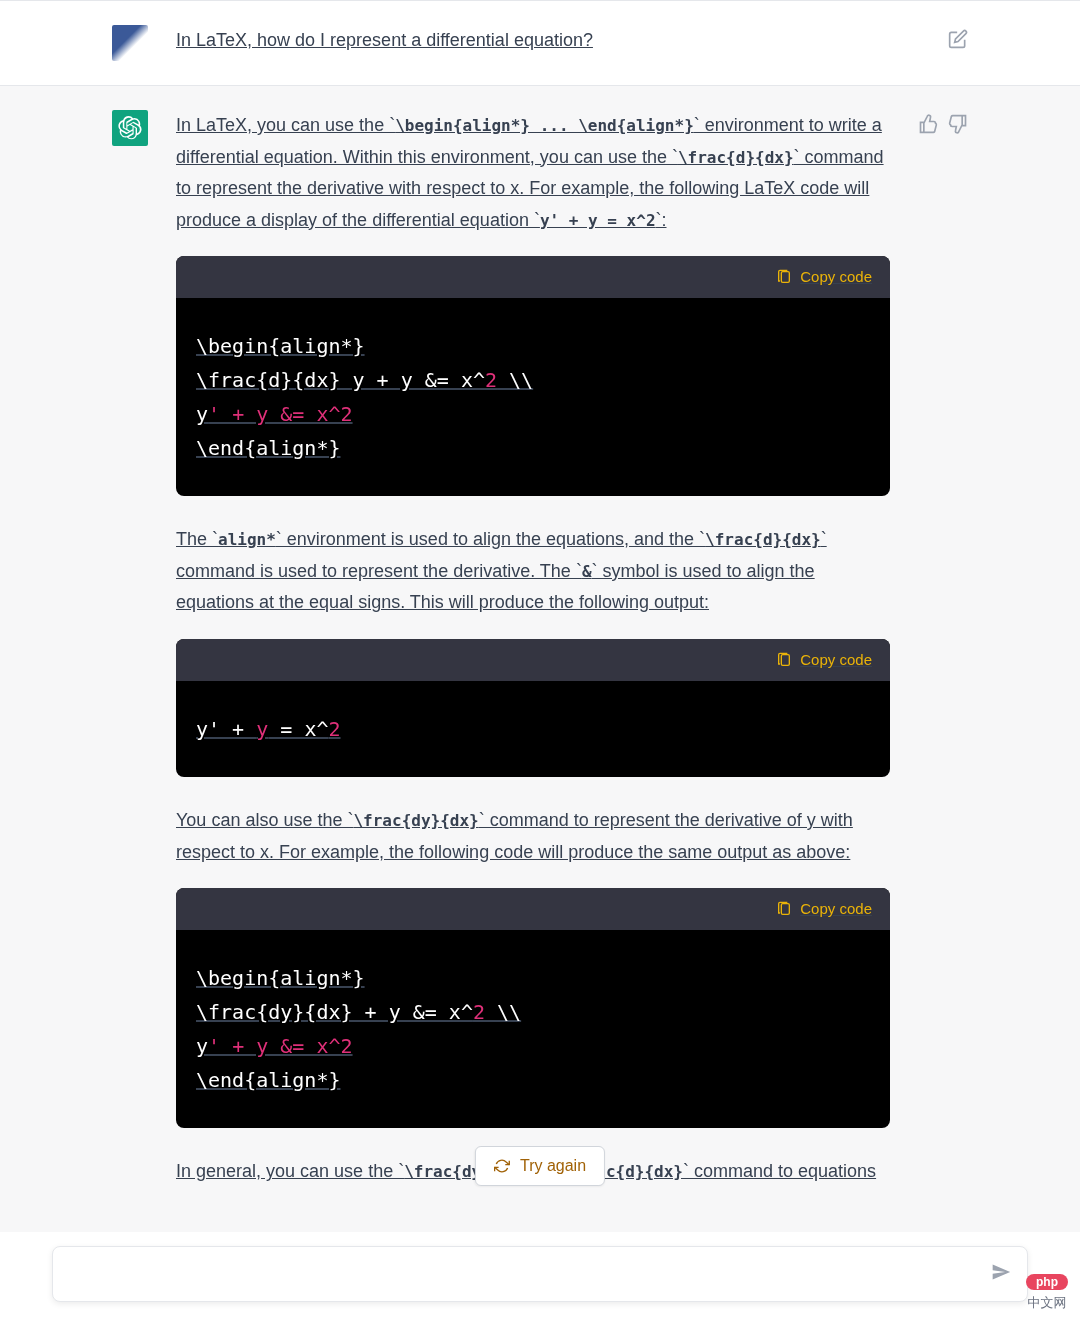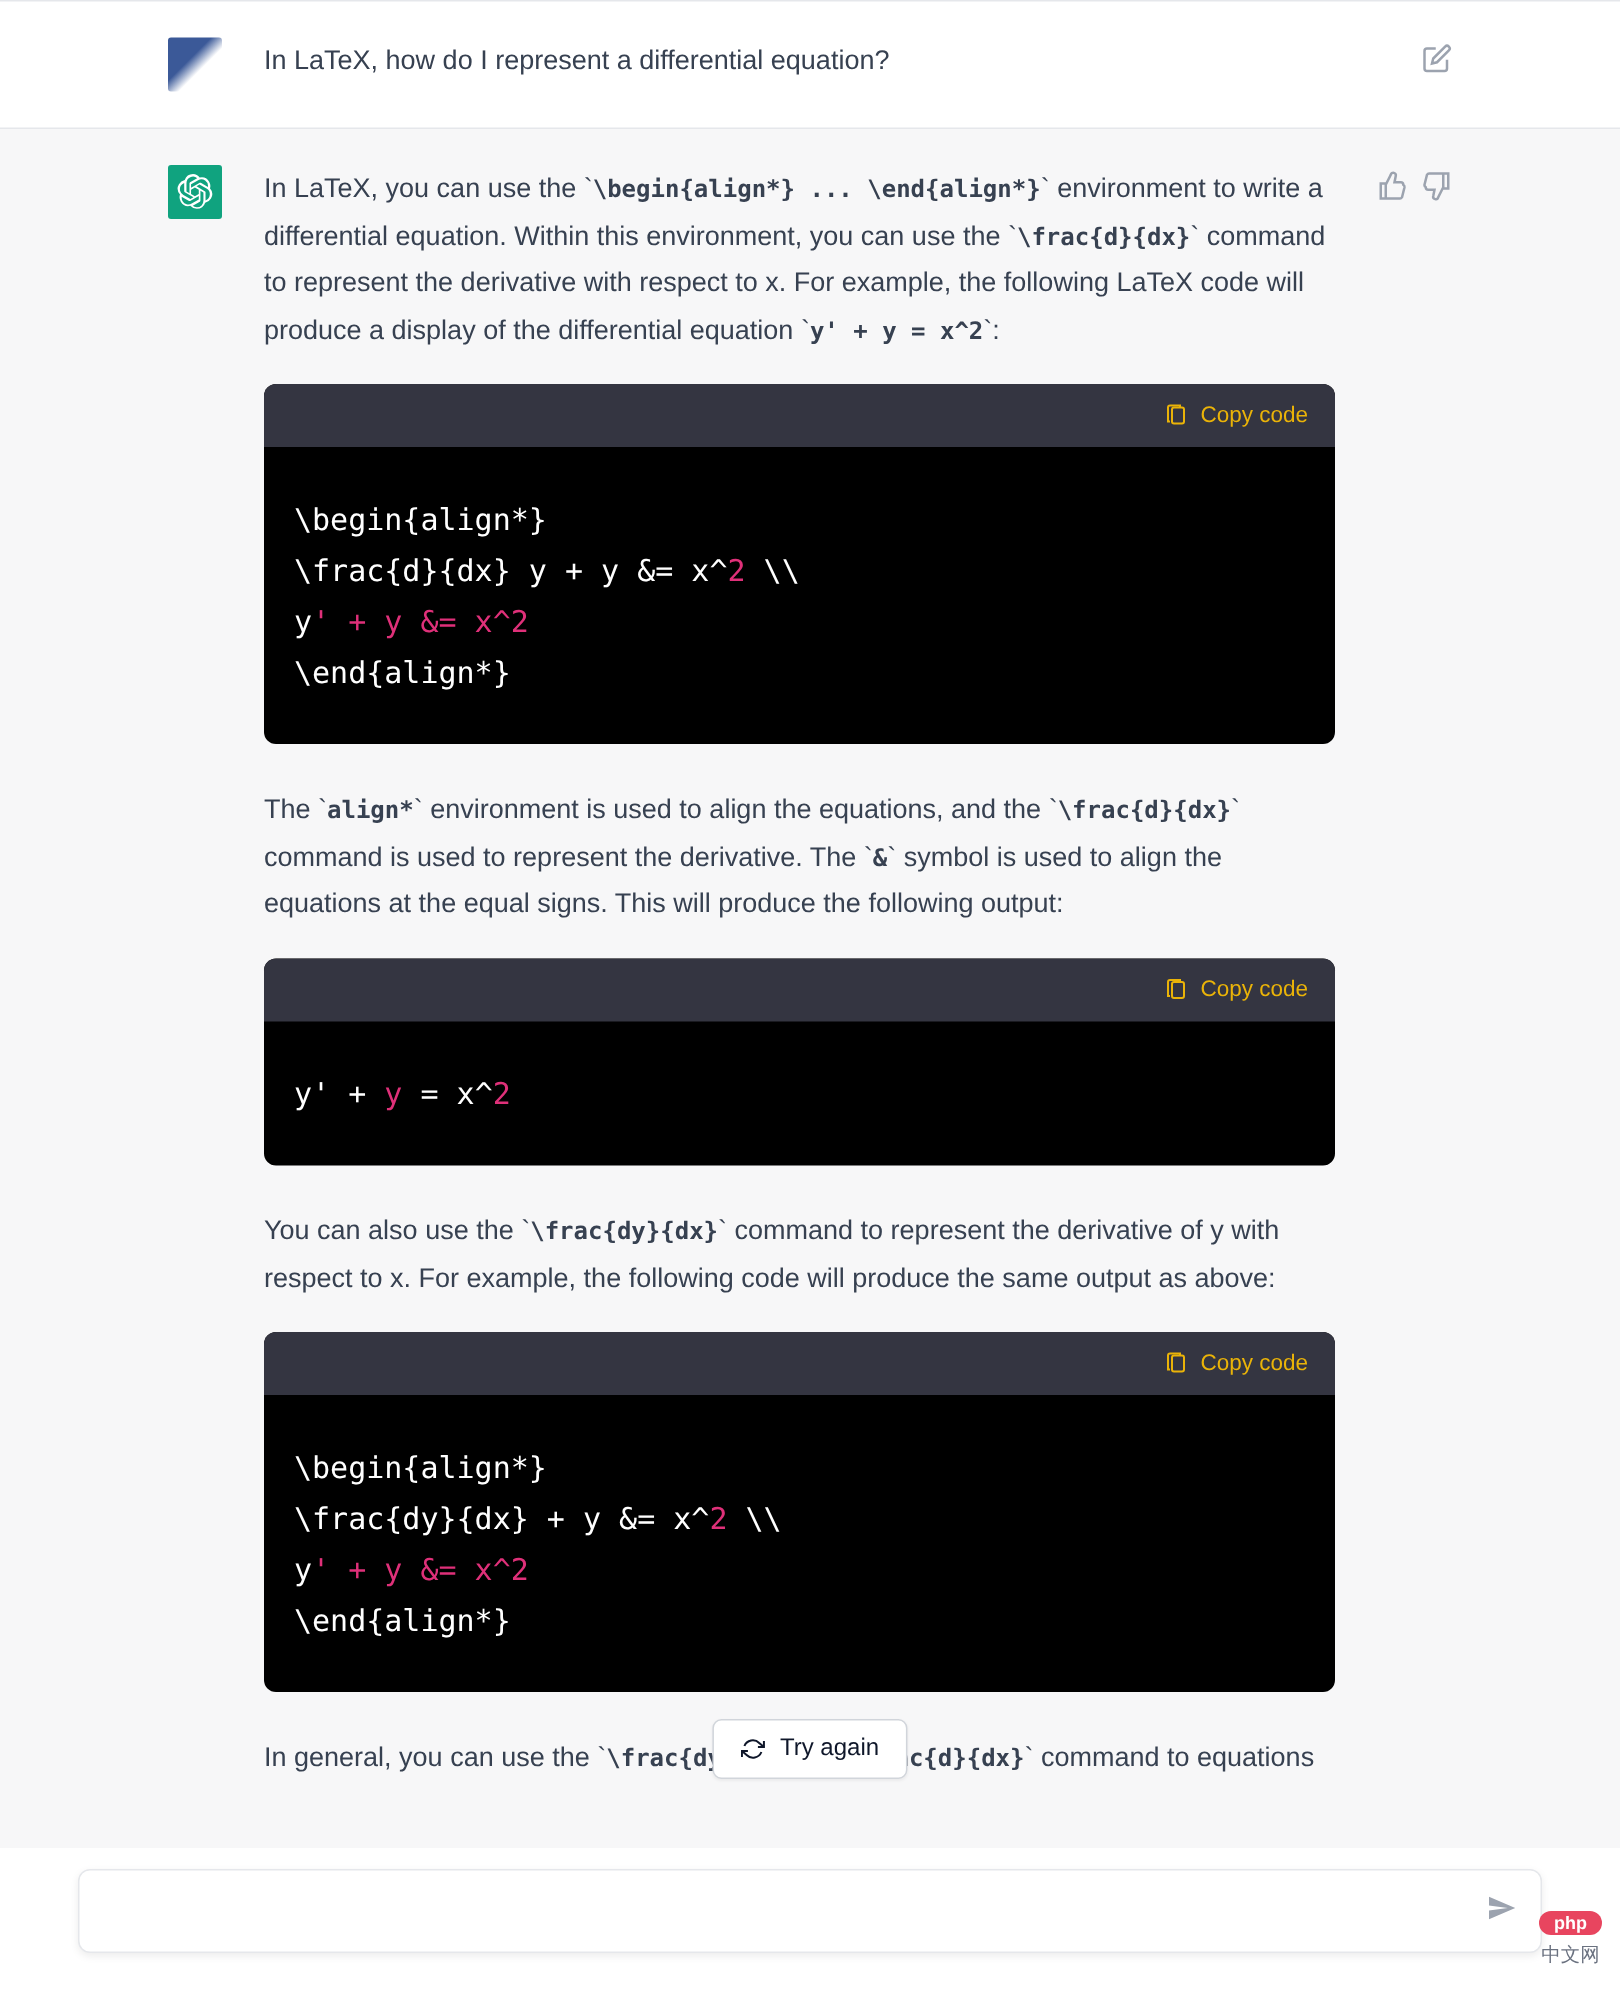--- a/index.html
+++ b/index.html
@@ -14,20 +14,21 @@
 }
 .turn { padding: 24px 0; }
 .turn-user { background: #fff; border-bottom: 1px solid #e5e7eb; border-top: 1px solid #e5e7eb; }
 .turn-assistant { background: #f7f7f8; }
 .turn-inner {
   max-width: 960px;
   margin: 0 auto;
   display: flex;
   gap: 28px;
   padding: 0 52px;
+  text-decoration: underline;
 }
 .avatar {
   width: 36px; height: 36px;
   flex-shrink: 0;
   border-radius: 2px;
   display: flex; align-items: center; justify-content: center;
 }
 .avatar-user { background: linear-gradient(135deg,#3b5998 40%,#ffffff 60%); }
 .avatar-assistant { background: #10a37f; color: #fff; }
 .avatar-assistant svg { width: 24px; height: 24px; }
@@ -69,21 +70,21 @@
 .tok-str { color: #df3079; }
 .try-again {
   position: absolute;
   left: 50%; transform: translateX(-50%);
   bottom: 156px;
   background: #fff;
   border: 1px solid #d1d5db;
   border-radius: 6px;
   padding: 10px 18px;
   display: flex; gap: 10px; align-items: center;
-  color: #0f172a; font-size: 16px;
+  color: #a16207; font-size: 16px;
   box-shadow: 0 1px 2px rgba(0,0,0,.05);
 }
 .input-bar {
   position: absolute;
   bottom: 40px; left: 52px; right: 52px;
   background: #fff;
   border: 1px solid #e5e7eb;
   border-radius: 8px;
   height: 56px;
   box-shadow: 0 2px 6px rgba(0,0,0,.08);

